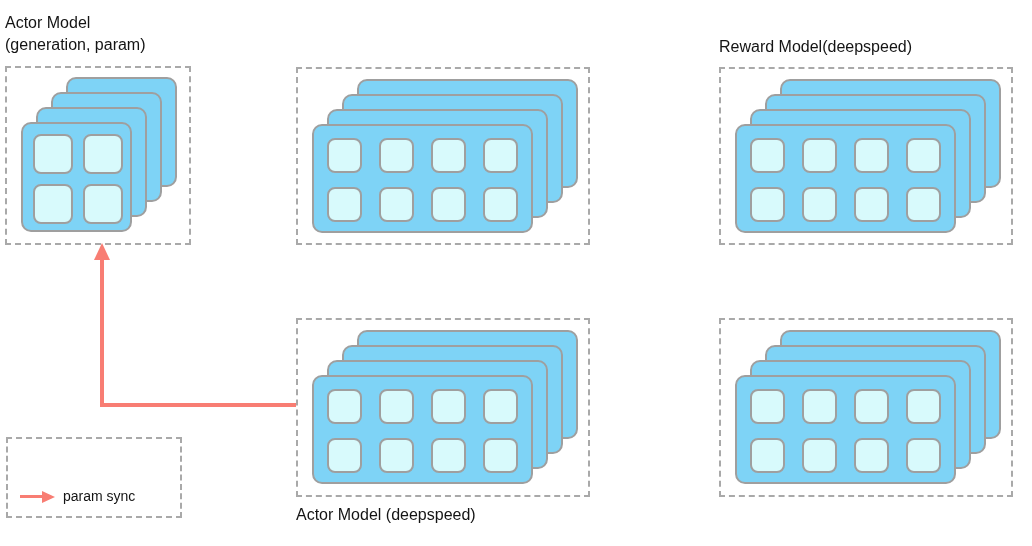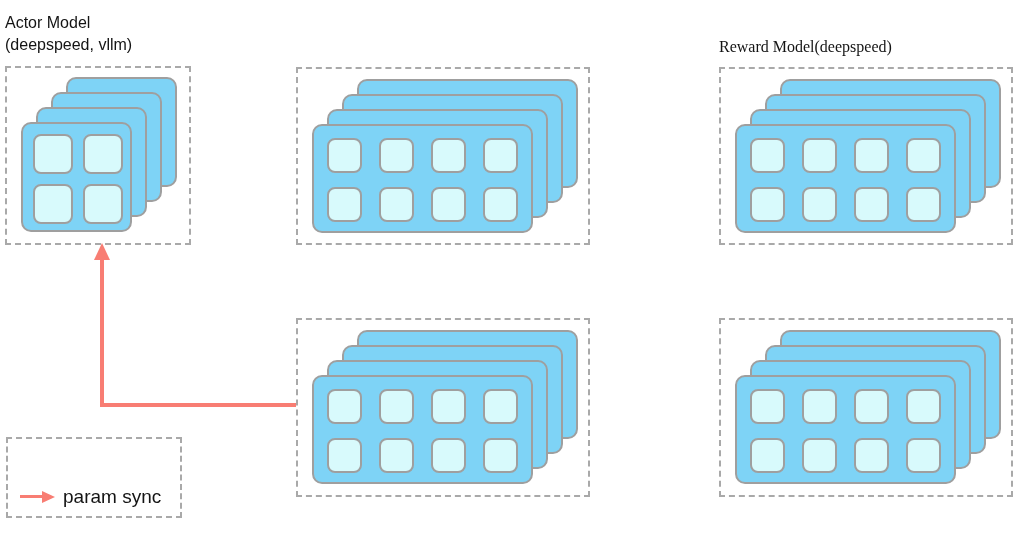--- a/index.html
+++ b/index.html
@@ -64,30 +64,30 @@
 
   
   .legend-row { position:absolute; left:12px; top:46px; display:flex; align-items:center; gap:8px; }
   .legend-line { width:22px; height:3px; background:var(--arrow,#f87d73); }
   .legend-head {
     width:0; height:0;
     border-top:6px solid transparent; border-bottom:6px solid transparent;
     border-left:13px solid var(--arrow,#f87d73);
     margin-left:-8px;
   }
-  .legend-label { font-size:19px; line-height:23px; color:var(--text,#141414); white-space:nowrap; }
+  .legend-label { font-size:14px; line-height:23px; color:var(--text,#141414); white-space:nowrap; }
 </style>
 </head>
 <body>
 
 <div class="canvas">
 
   <div class="node-title" style="left:5px; top:12px; width:186px;">
     <div>Actor Model</div>
-    <div>(deepspeed, vllm)</div>
+    <div>(generation, param)</div>
   </div>
   <div class="dashed-box small" style="left:5px; top:66px; width:186px; height:179px;">
     <div class="card c4"></div>
     <div class="card c3"></div>
     <div class="card c2"></div>
     <div class="card front">
       <div class="cell-grid">
         <div class="cell"></div>
         <div class="cell"></div>
         <div class="cell"></div>
@@ -107,21 +107,21 @@
         <div class="cell"></div>
         <div class="cell"></div>
         <div class="cell"></div>
         <div class="cell"></div>
         <div class="cell"></div>
         <div class="cell"></div>
       </div>
     </div>
   </div>
 
-  <div class="node-title" style="left:719px; top:36px; width:294px;font-family:Liberation Serif, serif;">Reward Model(deepspeed)</div>
+  <div class="node-title" style="left:719px; top:36px; width:294px;">Reward Model(deepspeed)</div>
   <div class="dashed-box wide" style="left:719px; top:67px; width:294px; height:178px;">
     <div class="card c4"></div>
     <div class="card c3"></div>
     <div class="card c2"></div>
     <div class="card front">
       <div class="cell-grid">
         <div class="cell"></div>
         <div class="cell"></div>
         <div class="cell"></div>
         <div class="cell"></div>
@@ -143,20 +143,21 @@
         <div class="cell"></div>
         <div class="cell"></div>
         <div class="cell"></div>
         <div class="cell"></div>
         <div class="cell"></div>
         <div class="cell"></div>
         <div class="cell"></div>
       </div>
     </div>
   </div>
+  <div class="node-title" style="left:296px; top:504px; width:294px;">Actor Model (deepspeed)</div>
 
   <div class="dashed-box wide" style="left:719px; top:318px; width:294px; height:179px;">
     <div class="card c4"></div>
     <div class="card c3"></div>
     <div class="card c2"></div>
     <div class="card front">
       <div class="cell-grid">
         <div class="cell"></div>
         <div class="cell"></div>
         <div class="cell"></div>

